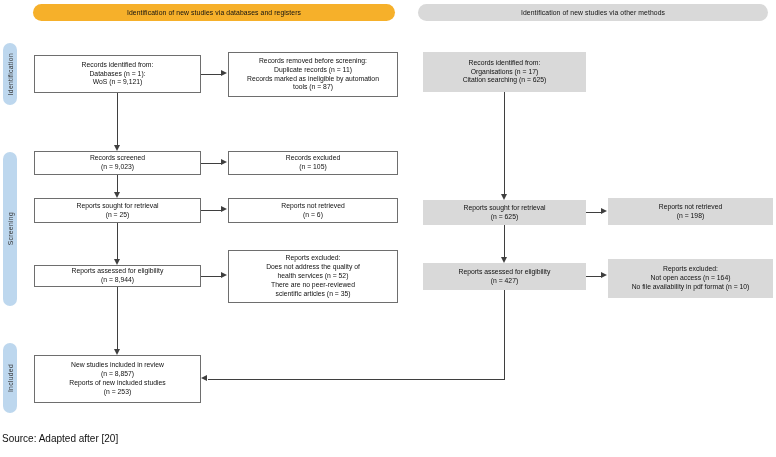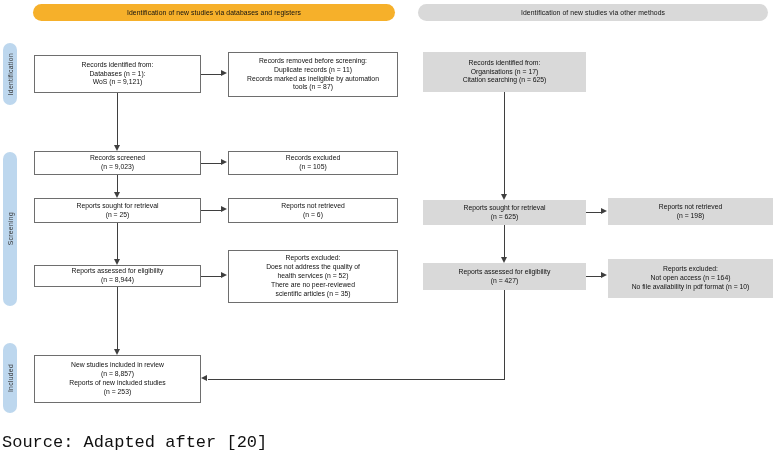--- a/index.html
+++ b/index.html
@@ -29,22 +29,22 @@
     white-space:pre-line;padding:1px 4px;
   }
   .box.white{background:#fff;border:1px solid var(--white-box-border);}
   .box.gray{background:var(--gray-box);}
   .line{position:absolute;background:var(--connector);}
   .arr{position:absolute;width:0;height:0;}
   .arr.down{border-left:3.5px solid transparent;border-right:3.5px solid transparent;border-top:6.5px solid var(--connector);}
   .arr.right{border-top:3.5px solid transparent;border-bottom:3.5px solid transparent;border-left:6.5px solid var(--connector);}
   .arr.left{border-top:3.5px solid transparent;border-bottom:3.5px solid transparent;border-right:6.5px solid var(--connector);}
   .source{
-    position:absolute;font-family:Liberation Mono, monospace;
-    font-size:17px;color:#111;
+    position:absolute;font-family:Liberation Sans, sans-serif;
+    font-size:10px;color:#111;
   }
 </style>
 </head>
 <body>
 
 <div class="canvas">
 
   <div class="banner orange" style="left:33px;top:4px;width:362px;">Identification of new studies via databases and registers</div>
   <div class="banner grey" style="left:418px;top:4px;width:350px;">Identification of new studies via other methods</div>
 

